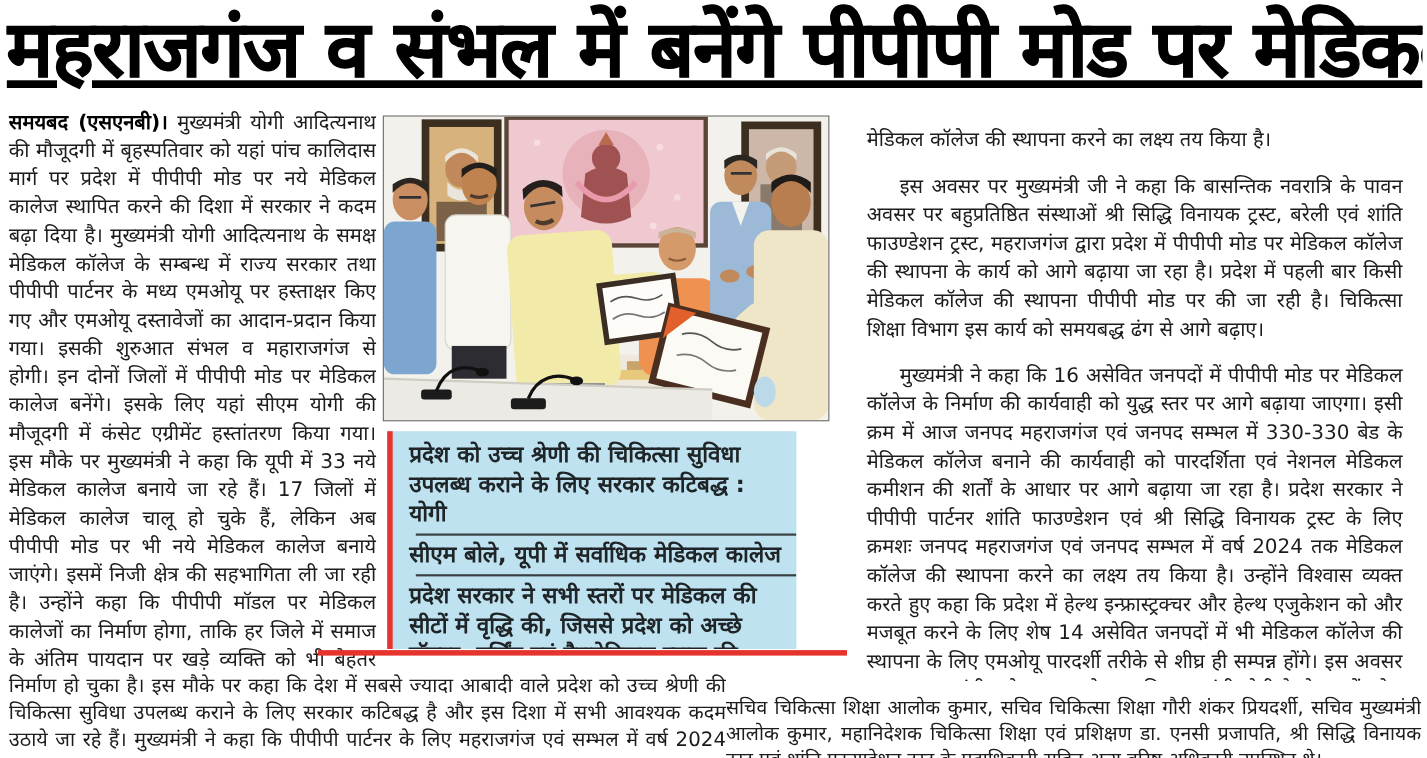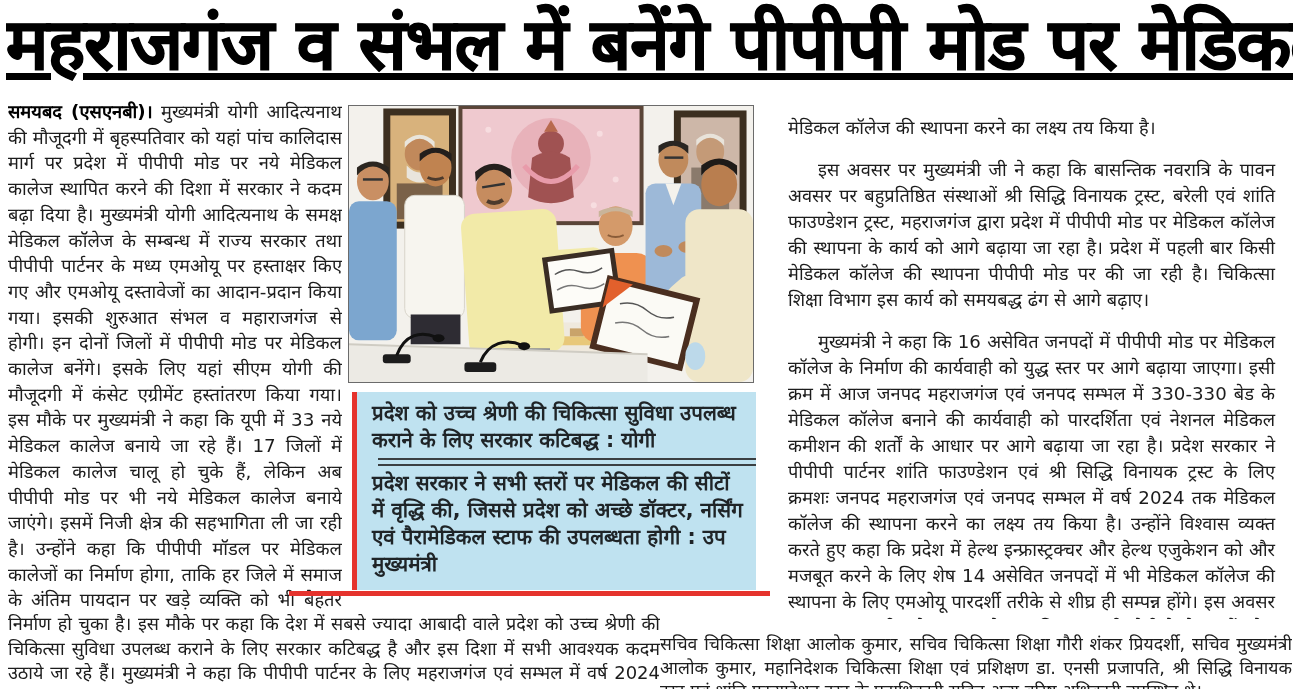--- a/index.html
+++ b/index.html
@@ -29,21 +29,21 @@
   .col-right{left:772px;top:99px;width:519px;height:520px;font-size:18.2px;line-height:26px;}
   .col-right p{margin:16px;}
   .col-right p.indent{text-indent:30px;}
   .col-right-bottom{left:660px;top:616px;width:632px;height:72px;font-size:17.6px;line-height:23.5px;margin-top:17px;}
   .photo{
     position:absolute;left:348px;top:105px;width:406px;height:278px;
     border:1px solid #6b6b6b;background:#f3f1ec;overflow:hidden;
   }
   .photo svg{display:block;width:100%;height:100%;}
   .highlight-box{
-    position:absolute;left:352px;top:392px;width:404px;height:198px;
+    position:absolute;left:352px;top:392px;width:372px;height:198px;
     background:var(--highlight-bg);border-left:5px solid var(--accent-red);
     padding:5px 10px 4px 15px;overflow:hidden;
   }
   .quote{
     font-size:20.5px;font-weight:700;line-height:27px;color:#1f2427;
     text-align:left;margin:3px 0;
   }
   .rule{
     border-top:2px solid #3a3f42;height:0;margin:4px -10px 4px 6px;
   }
@@ -182,20 +182,21 @@
         <rect x="116" y="258" width="32" height="10" rx="3" fill="#1c1c1c"></rect>
         <path d="M132 258 C140 238 158 234 174 241" fill="none" stroke="#111" stroke-width="3"></path>
         <ellipse cx="176" cy="242" rx="6" ry="4" fill="#111"></ellipse>
       </g>
     </svg>
   </figure>
 
   <aside class="highlight-box">
     <p class="quote">प्रदेश को उच्च श्रेणी की चिकित्सा सुविधा उपलब्ध कराने के लिए सरकार कटिबद्ध : योगी</p>
     <div class="rule"></div>
+    <p class="quote">सीएम बोले, यूपी में सर्वाधिक मेडिकल कालेज</p>
     <div class="rule"></div>
     <p class="quote">प्रदेश सरकार ने सभी स्तरों पर मेडिकल की सीटों में वृद्धि की, जिससे प्रदेश को अच्छे डॉक्टर, नर्सिंग एवं पैरामेडिकल स्टाफ की उपलब्धता होगी : उप मुख्यमंत्री</p>
   </aside>
 
   <div class="red-underline"></div>
 
   <div class="bodytext col-right">
     <p>मेडिकल कॉलेज की स्थापना करने का लक्ष्य तय किया है।</p>
     <p class="indent">इस अवसर पर मुख्यमंत्री जी ने कहा कि बासन्तिक नवरात्रि के पावन अवसर पर बहुप्रतिष्ठित संस्थाओं श्री सिद्धि विनायक ट्रस्ट, बरेली एवं शांति फाउण्डेशन ट्रस्ट, महराजगंज द्वारा प्रदेश में पीपीपी मोड पर मेडिकल कॉलेज की स्थापना के कार्य को आगे बढ़ाया जा रहा है। प्रदेश में पहली बार किसी मेडिकल कॉलेज की स्थापना पीपीपी मोड पर की जा रही है। चिकित्सा शिक्षा विभाग इस कार्य को समयबद्ध ढंग से आगे बढ़ाए।</p>
     <p class="indent">मुख्यमंत्री ने कहा कि 16 असेवित जनपदों में पीपीपी मोड पर मेडिकल कॉलेज के निर्माण की कार्यवाही को युद्ध स्तर पर आगे बढ़ाया जाएगा। इसी क्रम में आज जनपद महराजगंज एवं जनपद सम्भल में 330-330 बेड के मेडिकल कॉलेज बनाने की कार्यवाही को पारदर्शिता एवं नेशनल मेडिकल कमीशन की शर्तों के आधार पर आगे बढ़ाया जा रहा है। प्रदेश सरकार ने पीपीपी पार्टनर शांति फाउण्डेशन एवं श्री सिद्धि विनायक ट्रस्ट के लिए क्रमशः जनपद महराजगंज एवं जनपद सम्भल में वर्ष 2024 तक मेडिकल कॉलेज की स्थापना करने का लक्ष्य तय किया है। उन्होंने विश्वास व्यक्त करते हुए कहा कि प्रदेश में हेल्थ इन्फ्रास्ट्रक्चर और हेल्थ एजुकेशन को और मजबूत करने के लिए शेष 14 असेवित जनपदों में भी मेडिकल कॉलेज की स्थापना के लिए एमओयू पारदर्शी तरीके से शीघ्र ही सम्पन्न होंगे।   इस अवसर पर उप मुख्यमंत्री ब्रजेश पाठक ने कहा कि मुख्यमंत्री योगी के नेतृत्व में प्रदेश सरकार के कार्यों से आज देश और दुनिया आशान्वित है। प्रदेश सरकार ने सभी स्तरों पर मेडिकल की सीटों में वृद्धि की है, जिससे प्रदेश को अच्छे डॉक्टर, नर्सिंग एवं पैरामेडिकल स्टाफ की उपलब्धता होगी। राज्य सरकार के सफल प्रयासों से आने वाले दिनों में हर जनपद में एक मेडिकल कॉलेज संचालित होगा।  कार्यक्रम में प्रमुख</p>

